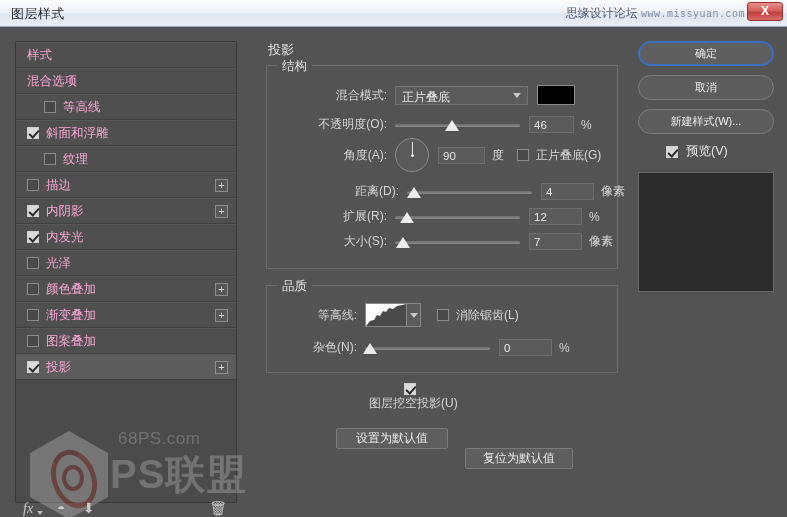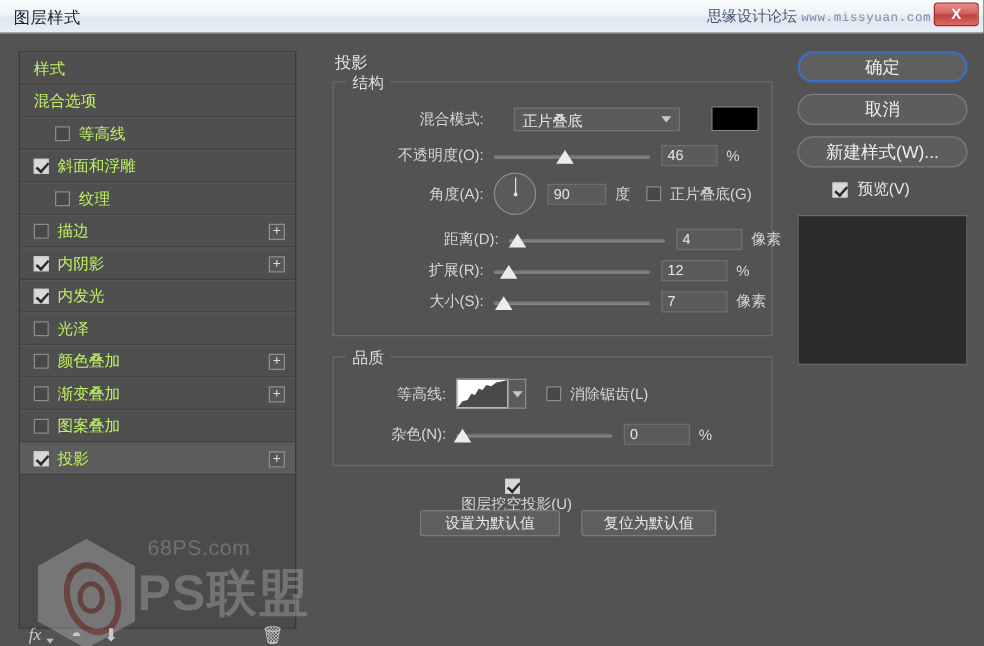--- a/index.html
+++ b/index.html
@@ -47,21 +47,21 @@
   }
   .sb-row{
     position:relative;height:26px;box-sizing:border-box;
     border-bottom:1px solid #414141;
     border-top:1px solid #585858;
     background:#4f4f4f;
     display:flex;align-items:center;
   }
   .sb-row.plain{background:#4f4f4f;}
   .sb-row.sel{background:#5c5c5c;}
-  .sb-row .lbl{font-size:12.5px;color:#bef264;white-space:nowrap;}
+  .sb-row .lbl{font-size:12.5px;color:#f9a8d4;white-space:nowrap;}
   .sb-row .lbl.head{margin-left:11px;}
   .sb-row .cb{margin-left:11px;}
   .sb-row.indent .cb{margin-left:28px;}
   .sb-row .lbl.afterCb{margin-left:7px;}
   .sb-plus{
     position:absolute;right:8px;top:6px;width:13px;height:13px;
     border:1px solid #8e8e8e;box-sizing:border-box;background:#565656;
     color:#dcdcdc;font-size:11px;line-height:11px;text-align:center;
   }
 
@@ -185,21 +185,21 @@
   .btn-def{
     height:21px;background:#5e5e5e;border:1px solid #7b7b7b;border-radius:2px;box-sizing:border-box;
     font-size:12px;color:#e9e9e9;text-align:center;line-height:19px;
   }
 
   
   .right{position:absolute;left:638px;top:14px;width:136px;}
   .rbtn{
     width:136px;height:25px;border-radius:13px;box-sizing:border-box;
     background:#5d5d5d;border:1px solid #7d7d7d;
-    font-size:14px;color:#ededed;text-align:center;line-height:23px;margin-bottom:9px;
+    font-size:11px;color:#ededed;text-align:center;line-height:23px;margin-bottom:9px;
   }
   .rbtn.primary{border:2px solid #3a6fbf;line-height:21px;background:#5f5f5f;}
   .prevRow{display:flex;align-items:center;margin:2px 0 0 28px;}
   .prevRow .lbl{font-size:12.5px;color:#e8e8e8;margin-left:8px;}
   .preview-thumb{
     margin-top:12px;width:136px;height:120px;background:#2b2b2b;border:1px solid #6a6a6a;box-sizing:border-box;
   }
 </style>
 </head>
 <body>
@@ -291,21 +291,21 @@
       <div class="fx-ic fx-trash">🗑</div>
     </div>
 
     <div class="main">
 
       <div class="sec-title">投影</div>
 
       <div class="grp" style="left:8px;top:24px;width:352px;height:204px;">
         <div class="cap">结构</div>
 
-        <div class="row" style="left:0px;top:19px;width:352px;gap:16px;">
+        <div class="row" style="left:0px;top:19px;width:352px;">
           <div class="rl" style="width:120px;">混合模式:</div>
           <div class="select" style="width:133px;margin-left:8px;">
             <span>正片叠底</span>
             <span class="chev"></span>
           </div>
           <div class="swatch" style="margin-left: 9px; background: rgb(0, 0, 0);"></div>
         </div>
 
         <div class="row" style="left:0px;top:50px;width:352px;">
           <div class="rl" style="width:120px;">不透明度(O):</div>
@@ -386,21 +386,21 @@
         </div>
       </div>
 
       <div class="row" style="left:104px;top:342px;flex-direction:column;">
         <div class="cb on" id="cbKnock"></div>
         <div class="unit">图层挖空投影(U)</div>
       </div>
 
       <div class="row" style="left:78px;top:367px;">
         <div class="btn-def" style="width:112px;">设置为默认值</div>
-        <div class="btn-def" style="width:108px;margin-left:17px;">复位为默认值</div>
+        <div class="btn-def" style="width:108px;margin-left:17px;margin-top:40px;">复位为默认值</div>
       </div>
 
     </div>
 
     <div class="right">
       <div class="rbtn primary" style="border-color: rgb(58, 111, 191);">确定</div>
       <div class="rbtn">取消</div>
       <div class="rbtn">新建样式(W)...</div>
       <div class="prevRow">
         <div class="cb on" id="cbPrev"></div>

